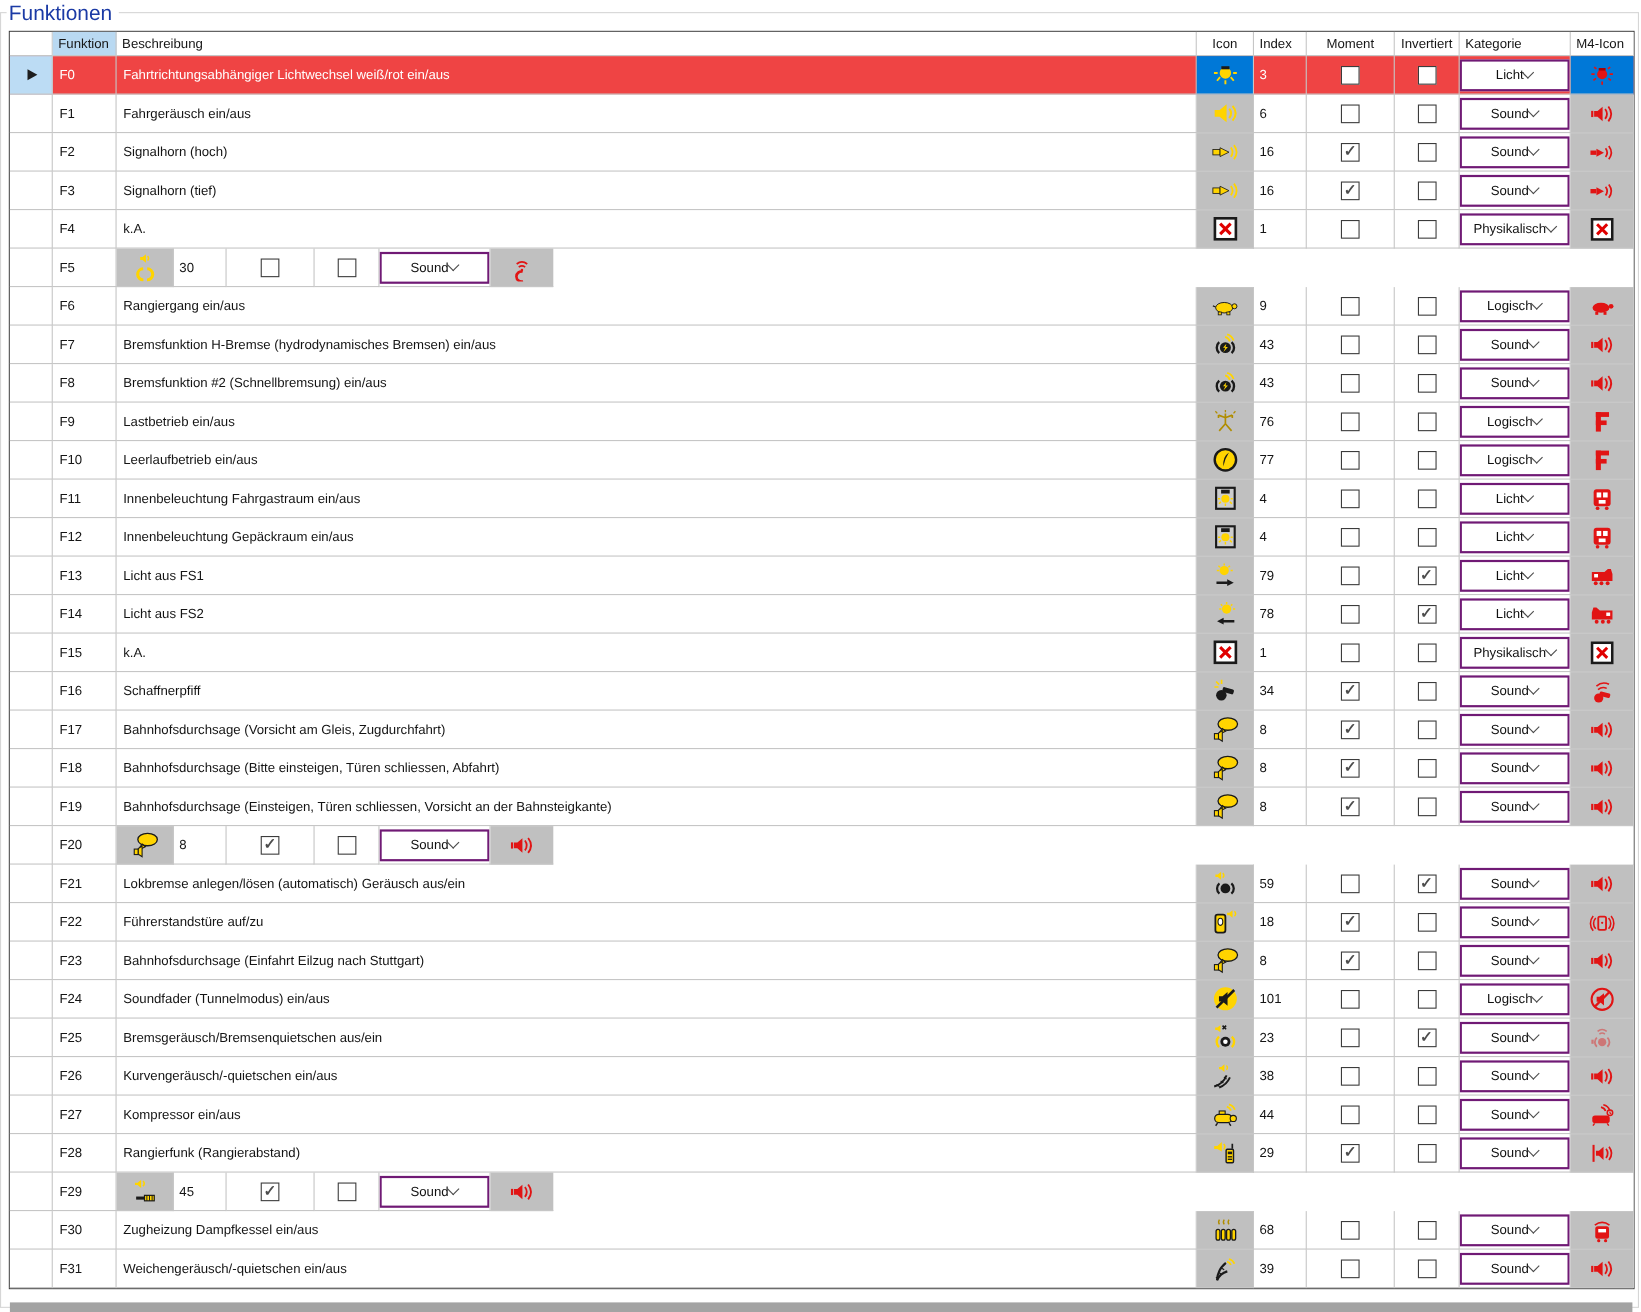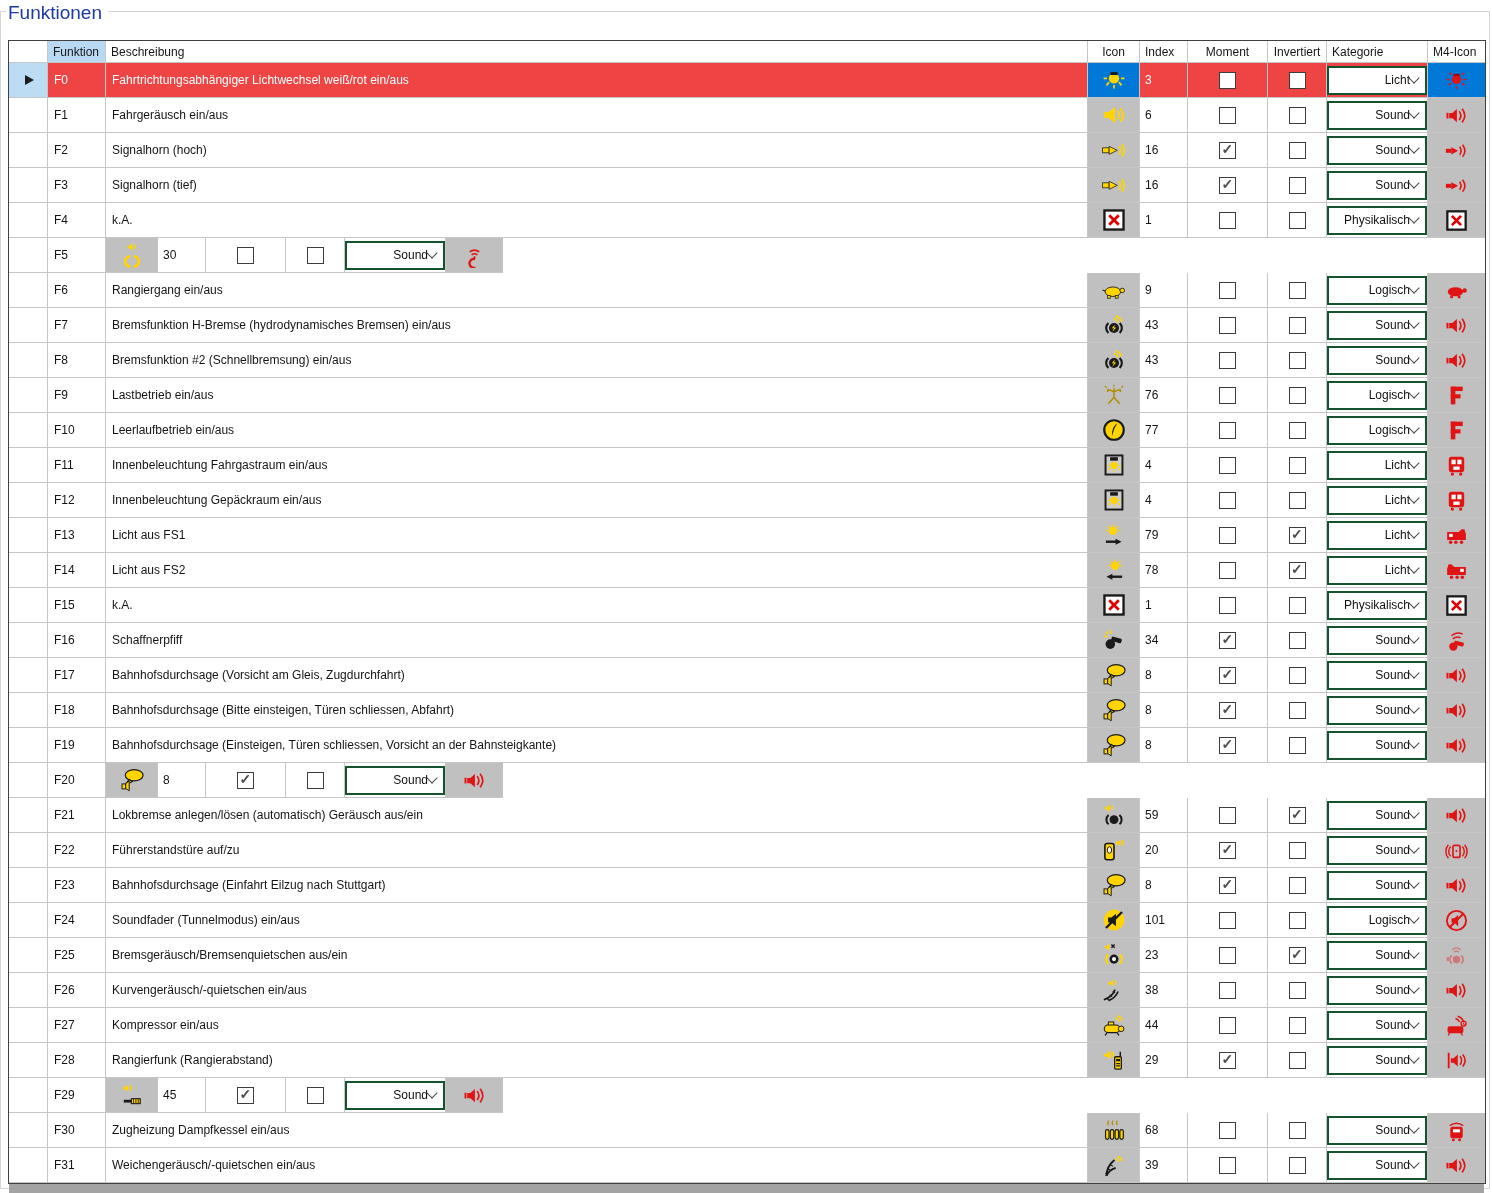--- a/index.html
+++ b/index.html
@@ -2,21 +2,21 @@
 <html><head>
 <meta charset="utf-8">
 <style>
   html,body{margin:0;padding:0}
   body{width:1492px;height:1193px;position:relative;background:#fff;overflow:hidden;
        font-family:"Liberation Sans",sans-serif;font-size:12px;color:#141414}
   .groupbox-border{position:absolute;left:0;top:11px;width:1490px;height:1178px;
        border:1px solid #d6d6d6;box-sizing:border-box}
   .groupbox-title{position:absolute;left:6px;top:2px;background:#fff;padding:0 6px 0 2px;
        color:#1b3aa5;font-size:19px;z-index:5}
-  .grid{position:absolute;left:8px;top:40px;width:1476px;border:1px solid #404040;
+  .grid{position:absolute;left:8px;top:28px;width:1476px;border:1px solid #404040;
        background:#fff;z-index:2;box-sizing:content-box}
   .grid-header{display:flex;height:22px;background:#fff}
   .cell{box-sizing:border-box;border-right:1px solid #c6c6c6;border-bottom:1px solid #c6c6c6;
        display:flex;align-items:center;overflow:hidden}
   .grid-header .cell{padding:0 5px;color:#161616}
   .grid-header .c-fk{background:#b9d9f2}
   .row{display:flex;height:35px;background:#fff}
   .txt{padding:0 6px;white-space:nowrap}
   .c-sel{width:39px;justify-content:center}
   .c-fk{width:58px}
@@ -31,22 +31,22 @@
   .row.selected{background:#ef4444}
   .row.selected .cell{color:#fff}
   .row.selected .gray{background:#0078d7}
   .row.selected .c-sel{background:#bcdcf4}
   .row-arrow{width:0;height:0;border-left:9px solid #1d1d1d;border-top:5.5px solid transparent;
        border-bottom:5.5px solid transparent;margin-left:3px}
   .checkbox{width:15px;height:15px;background:#fff;border:1px solid #3c3c3c;position:relative;
        box-sizing:content-box}
   .checkbox.checked::after{content:"\2713";position:absolute;left:1.5px;top:-2px;
        font-size:14px;color:#4d4d4d;font-weight:bold}
-  .combo{width:113px;height:29px;background:#fff;border:2px solid #14532d;display:flex;
-       align-items:center;box-sizing:border-box;padding:0 7px 0 6px;justify-content:flex-end}
+  .combo{width:113px;height:29px;background:#fff;border:2px solid #701a75;display:flex;
+       align-items:center;box-sizing:border-box;padding:0 7px 0 6px;justify-content:center}
   .combo-text{color:#111;font-size:12px;white-space:nowrap}
   .chev{width:7px;height:7px;border-right:1.5px solid #4a4a4a;border-bottom:1.5px solid #4a4a4a;
        transform:rotate(45deg);margin-top:-4px;flex:none}
   .icn{display:flex;align-items:center;justify-content:center}
   .icn svg{width:26px;height:26px;display:block}
   .icn.m4 svg{width:25px;height:25px}
   .hscrollbar{position:absolute;left:9px;top:1184px;width:1475px;height:9px;background:#a3a3a3;z-index:3}
 </style>
 </head>
 <body>
@@ -930,21 +930,21 @@
         <div class="cell c-icon gray">
           <span class="icn">
             <svg viewBox="0 0 24 24">
               <rect x="3.6" y="6" width="8.4" height="15" rx="2" fill="#ffd400" stroke="#1a1a1a" stroke-width="1.5"></rect>
               <ellipse cx="7.8" cy="12" rx="2" ry="3" fill="#fff" stroke="#1a1a1a" stroke-width=".9"></ellipse>
               <path d="M13.4 4.4h2l2.6-2.1v6.2L15.4 6.4h-2z" fill="#ffd400"></path>
               <path d="M19.6 3.2q2 2 0 4.2" fill="none" stroke="#ffd400" stroke-width="1.2"></path>
             </svg>
           </span>
         </div>
-        <div class="cell c-idx txt">20</div>
+        <div class="cell c-idx txt">18</div>
         <div class="cell c-mom">
           <span class="checkbox checked"></span>
         </div>
         <div class="cell c-inv">
           <span class="checkbox"></span>
         </div>
         <div class="cell c-kat">
           <div class="combo">
             <span class="combo-text">Sound</span>
             <span class="chev"></span>

